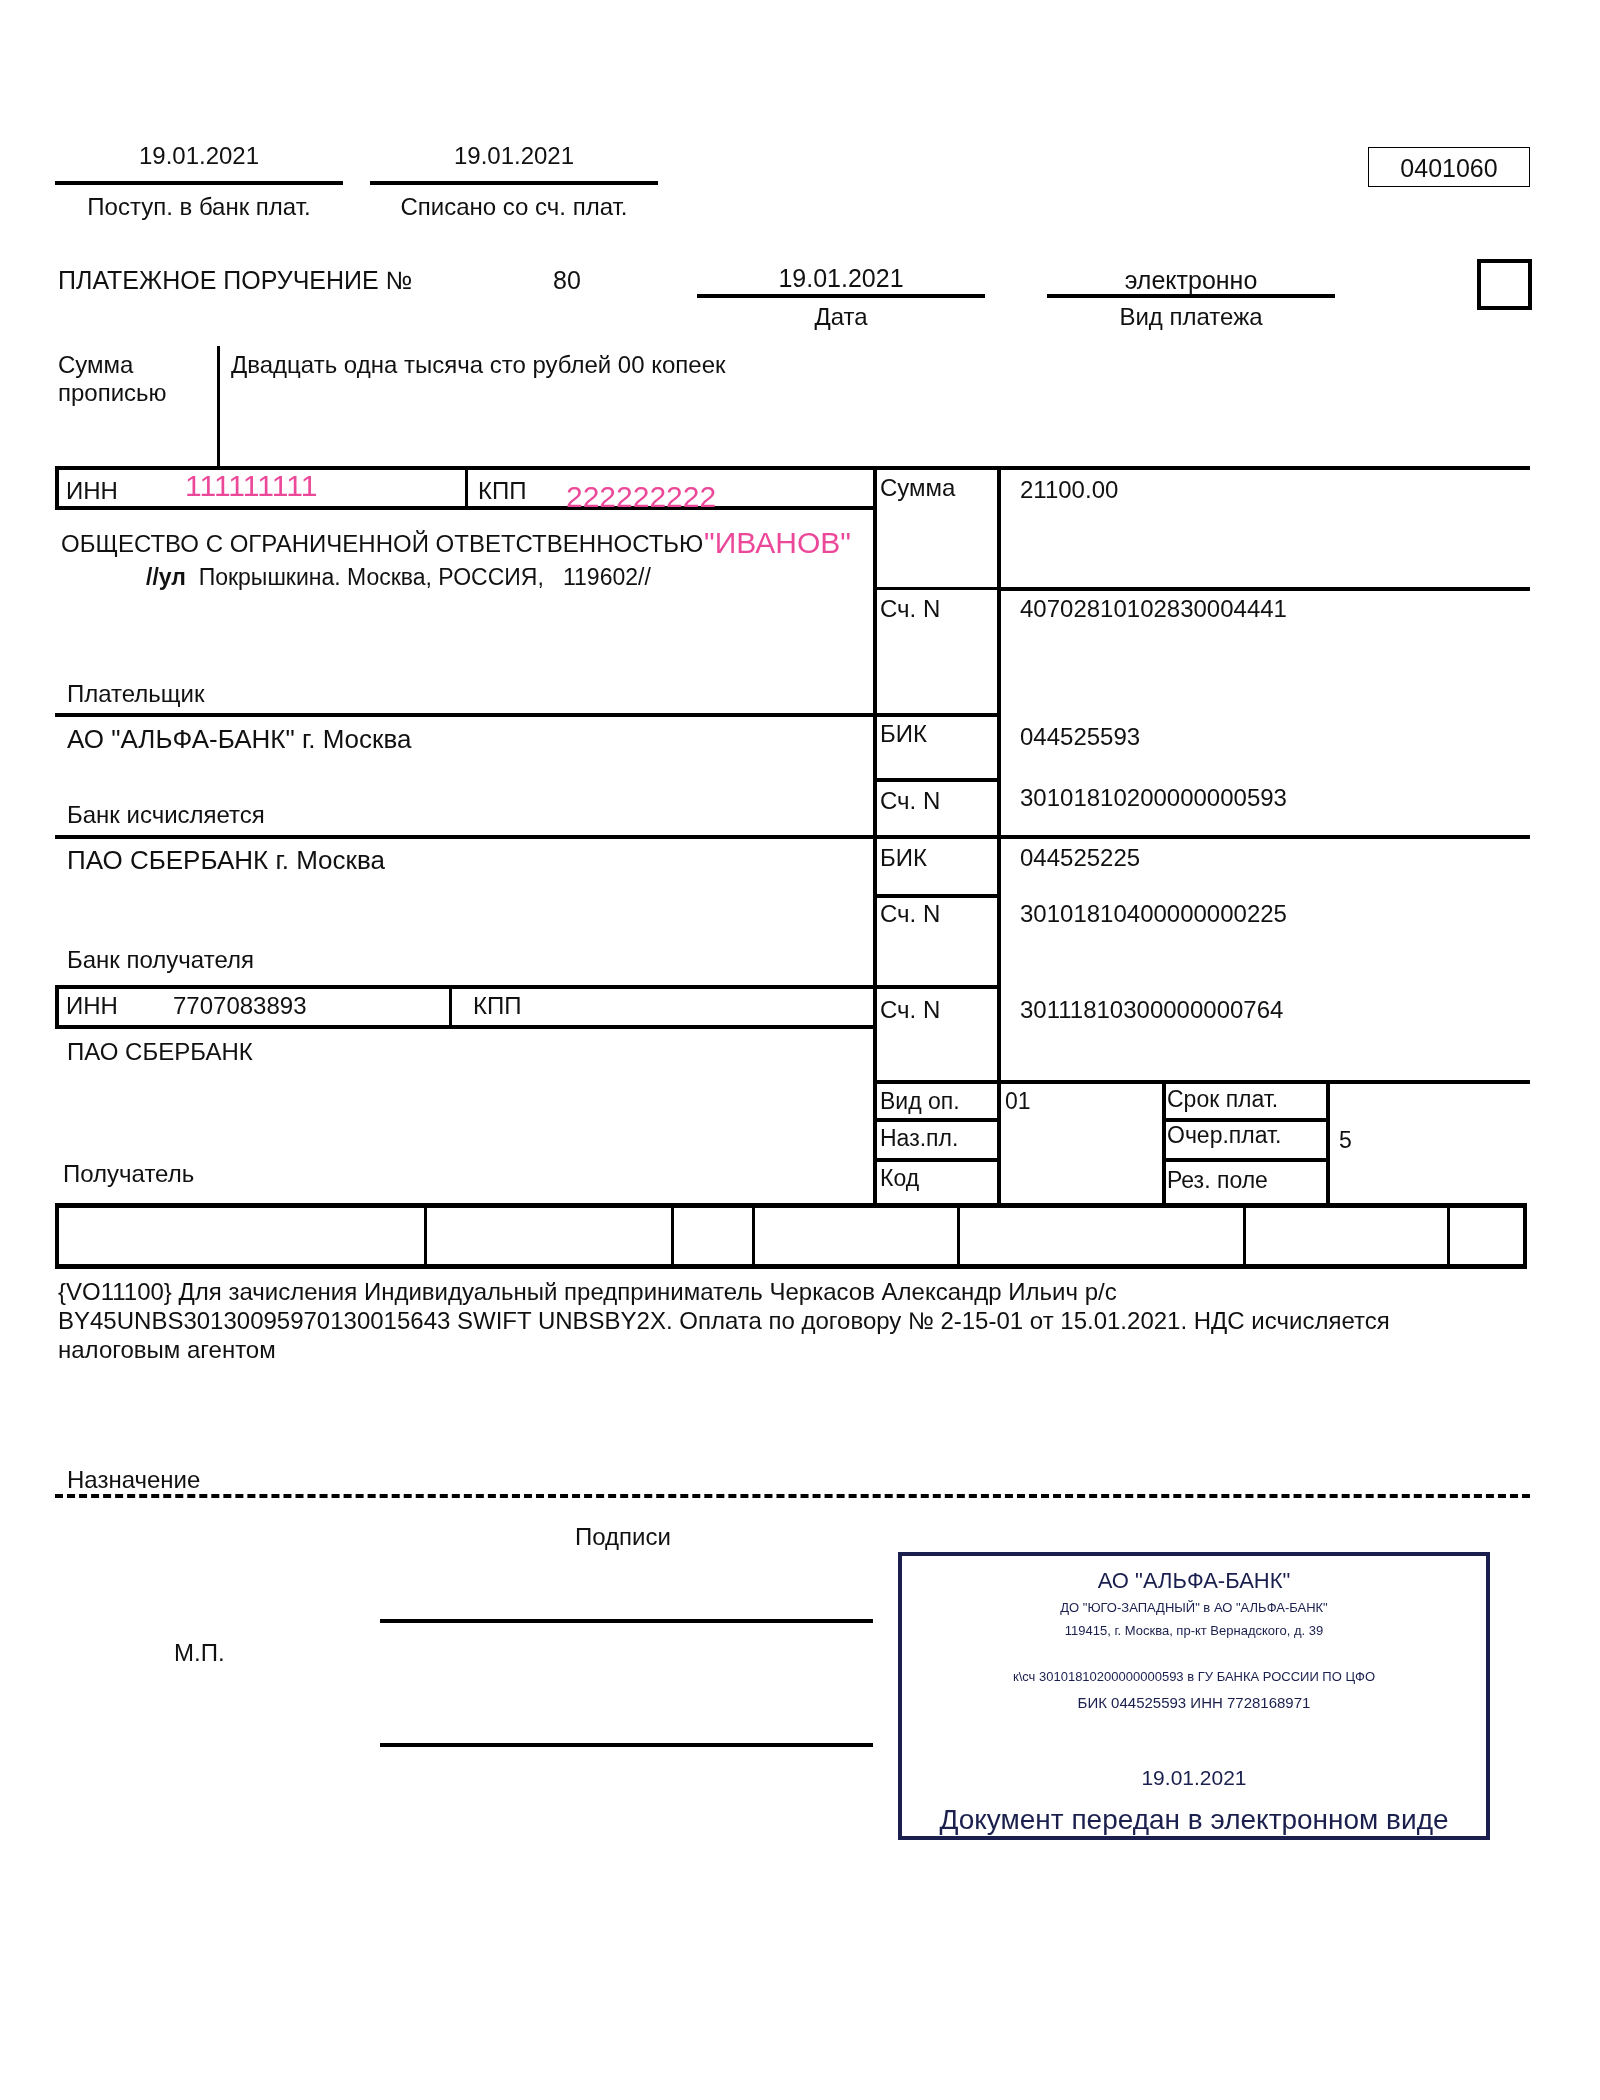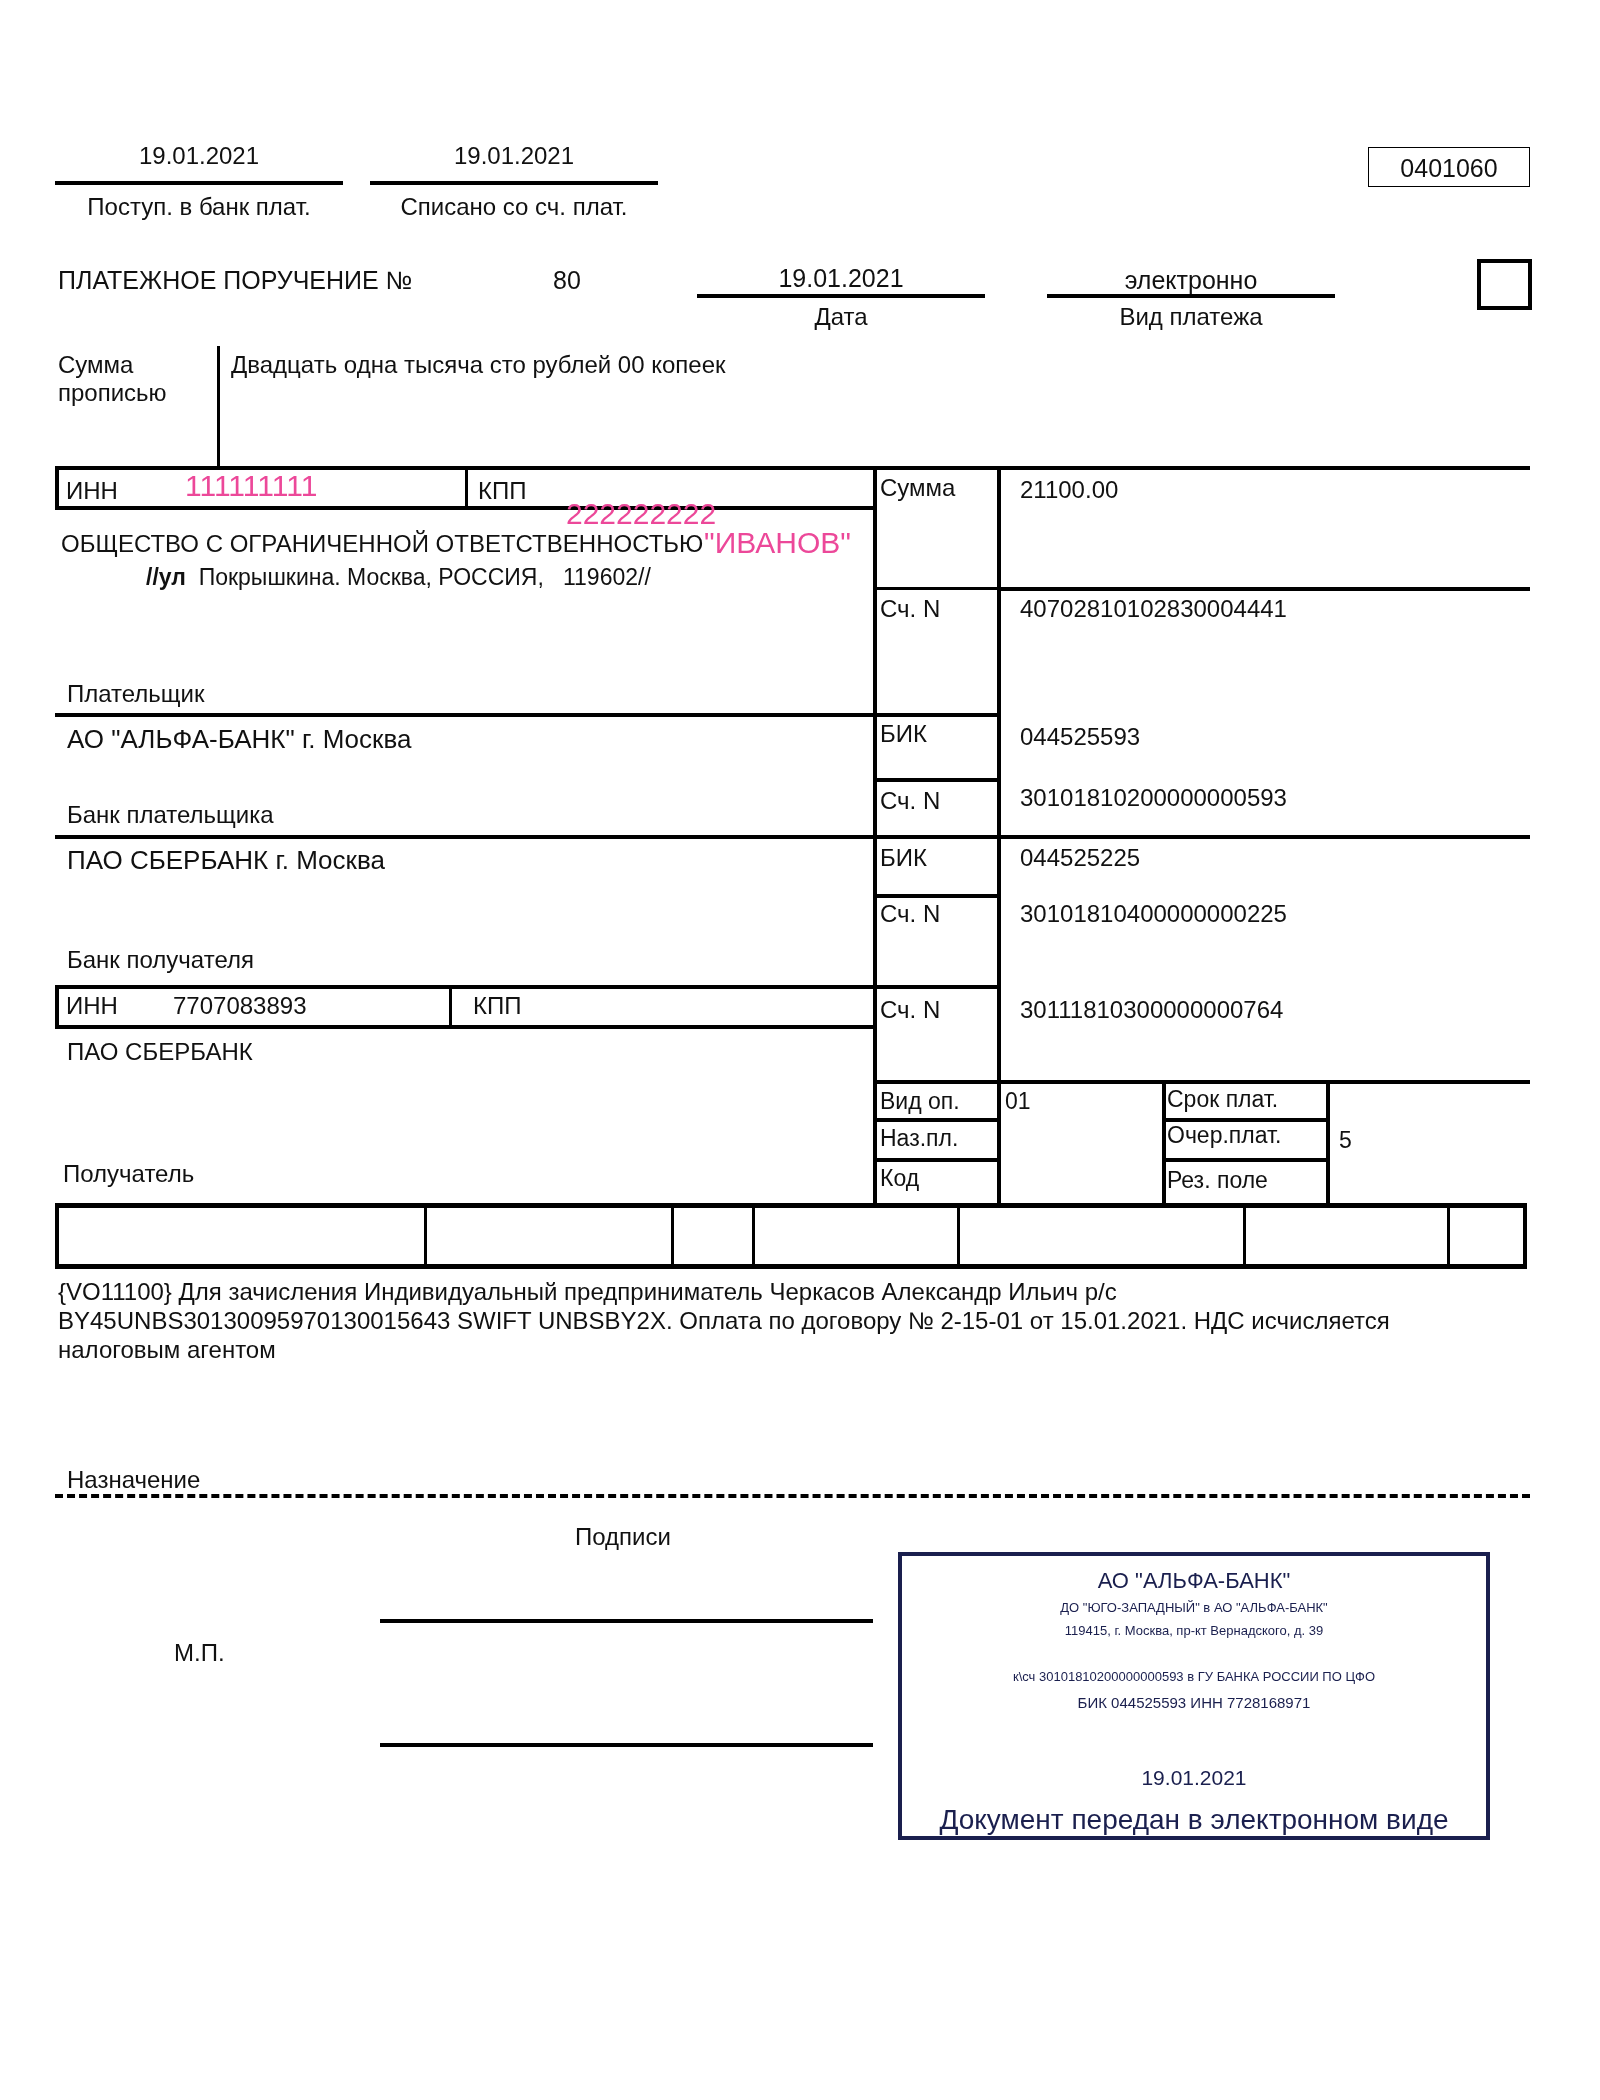--- a/index.html
+++ b/index.html
@@ -86,39 +86,39 @@
 <div class="vl" style="left:671px;top:1203px;width:3px;height:66px;"></div>
 <div class="vl" style="left:752px;top:1203px;width:3px;height:66px;"></div>
 <div class="vl" style="left:957px;top:1203px;width:3px;height:66px;"></div>
 <div class="vl" style="left:1243px;top:1203px;width:3px;height:66px;"></div>
 <div class="vl" style="left:1447px;top:1203px;width:3px;height:66px;"></div>
 <div class="vl" style="left:1523px;top:1203px;width:4px;height:66px;"></div>
 
 <div class="t" style="left:66px;top:479px;">ИНН</div>
 <div class="t red" style="left:185px;top:471px;">111111111</div>
 <div class="t" style="left:478px;top:479px;">КПП</div>
-<div class="t red" style="left:566px;top:499px;">222222222</div>
+<div class="t red" style="left:566px;top:482px;">222222222</div>
 
 <div class="t" style="left:61px;top:532px;">ОБЩЕСТВО С ОГРАНИЧЕННОЙ ОТВЕТСТВЕННОСТЬЮ</div>
 <div class="t red" style="left:704px;top:528px;">"ИВАНОВ"</div>
 <div class="abs" style="left:146px;top:564px;white-space:nowrap;font-size:23px;">
   <span style="font-weight:bold;">//ул</span>&nbsp;
   <span>Покрышкина</span><span>. </span>
   <span>Москва, РОССИЯ,</span>&nbsp;&nbsp;
   <span>119602//</span>
 </div>
 <div class="t" style="left:67px;top:682px;">Плательщик</div>
 
 <div class="t" style="left:880px;top:476px;">Сумма</div>
 <div class="t" style="left:1020px;top:478px;">21100.00</div>
 <div class="t" style="left:880px;top:597px;">Сч. N</div>
 <div class="t" style="left:1020px;top:597px;">40702810102830004441</div>
 
 <div class="t" style="left:67px;top:726px;font-size:26px;">АО "АЛЬФА-БАНК" г. Москва</div>
-<div class="t" style="left:67px;top:803px;">Банк плательщика</div>
+<div class="t" style="left:67px;top:803px;">Банк исчисляется</div>
 <div class="t" style="left:880px;top:722px;">БИК</div>
 <div class="t" style="left:1020px;top:725px;">044525593</div>
 <div class="t" style="left:880px;top:789px;">Сч. N</div>
 <div class="t" style="left:1020px;top:786px;">30101810200000000593</div>
 
 <div class="t" style="left:67px;top:847px;font-size:26px;">ПАО СБЕРБАНК г. Москва</div>
 <div class="t" style="left:67px;top:948px;">Банк получателя</div>
 <div class="t" style="left:880px;top:846px;">БИК</div>
 <div class="t" style="left:1020px;top:846px;">044525225</div>
 <div class="t" style="left:880px;top:902px;">Сч. N</div>

